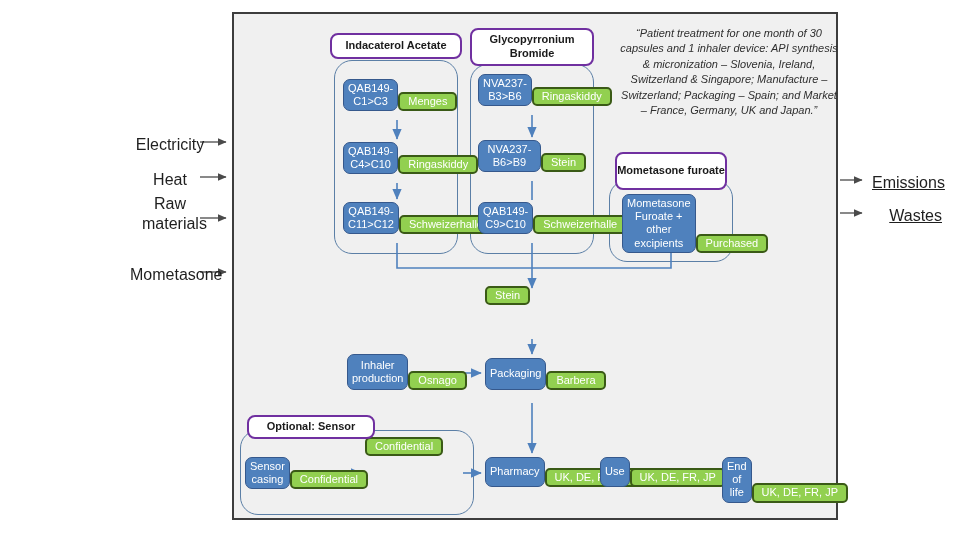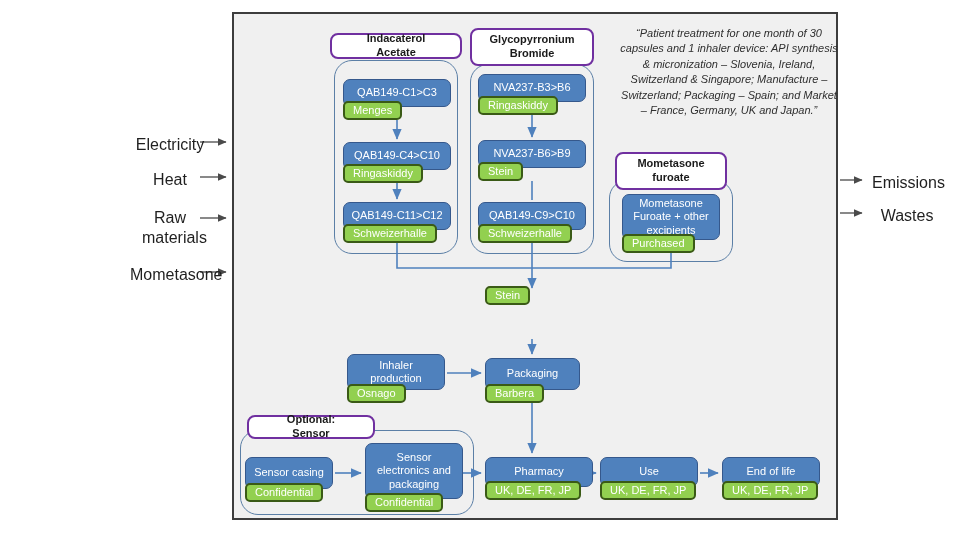--- a/index.html
+++ b/index.html
@@ -15,45 +15,45 @@
 
   
   .group-box {
     position:absolute; border:1.5px solid #5b7fa6; border-radius:18px; background:transparent;
   }
   
   .group-header {
     position:absolute; background:#ffffff; border:2px solid #7030a0; border-radius:8px;
     color:#1a1a1a; font-weight:bold; font-size:11px; line-height:1.25;
     display:flex; align-items:center; justify-content:center; text-align:center;
-    padding:2px 20px; z-index:5;
+    padding:2px 0; z-index:5;
   }
 
   
-  .step { position:absolute; display:flex; flex-direction:column; align-items:flex-start; z-index:4; }
+  .step { position:absolute; display:flex; flex-direction:row; align-items:flex-end; z-index:4; }
   .bluebox {
     width:100%; background:#4f81bd; border:1.5px solid #35588c; border-radius:7px;
     color:#ffffff; font-size:11px; line-height:1.2; text-align:center;
     display:flex; align-items:center; justify-content:center; padding:2px 4px;
   }
   .greenlabel {
     margin-top:-6px; background:#92d050; border:2px solid #3a5a16; border-radius:5px;
     color:#ffffff; font-size:11px; line-height:1.2; text-align:center;
     padding:1px 8px; white-space:nowrap; z-index:6;
   }
 
   
   #quote {
     position:absolute; left:384px; top:12px; width:222px;
     font-size:11px; font-style:italic; color:#2f2f2f; text-align:center; line-height:1.4;
   }
 
   
   .side-label { position:absolute; font-size:16px; color:#1f1f1f; text-align:center; line-height:1.25; }
-  .side-label.right { text-align:center; }
+  .side-label.right { text-align:right;text-decoration:underline; }
 </style>
 </head>
 <body>
 
 <div id="page">
 
   <svg width="960" height="540" style="position:absolute;left:0;top:0;pointer-events:none;">
     <defs>
       <marker id="arrD" markerWidth="9" markerHeight="8" refX="6.5" refY="3" orient="auto">
         <path d="M0,0 L7,3 L0,6 z" fill="#4a4a4a"></path>
@@ -64,21 +64,21 @@
       <path d="M200 177 H226" marker-end="url(#arrD)"></path>
       <path d="M200 218 H226" marker-end="url(#arrD)"></path>
       <path d="M200 272 H226" marker-end="url(#arrD)"></path>
       <path d="M840 180 H862" marker-end="url(#arrD)"></path>
       <path d="M840 213 H862" marker-end="url(#arrD)"></path>
     </g>
   </svg>
 
   <div class="side-label" style="left:130px;top:135px;width:80px">Electricity</div>
   <div class="side-label" style="left:130px;top:170px;width:80px">Heat</div>
-  <div class="side-label" style="left:142px;top:208px;width:56px">Raw materials</div>
+  <div class="side-label" style="left:142px;top:194px;width:56px">Raw materials</div>
   <div class="side-label" style="left:130px;top:265px;width:80px">Mometasone</div>
 
   <div class="side-label right" style="left:872px;top:173px;width:70px">Emissions</div>
   <div class="side-label right" style="left:872px;top:206px;width:70px">Wastes</div>
 
   <div id="canvas">
 
     <div class="group-box" style="left:100px;top:46px;width:124px;height:194px"></div>
     <div class="group-box" style="left:236px;top:50px;width:124px;height:190px"></div>
     <div class="group-box" style="left:375px;top:166px;width:124px;height:82px"></div>
@@ -174,18 +174,17 @@
     <div class="step" style="left:488px;top:443px;width:98px">
       <div class="bluebox" style="min-height:30px">End of life</div>
       <div class="greenlabel">UK, DE, FR, JP</div>
     </div>
 
     <div class="step" style="left:11px;top:443px;width:88px">
       <div class="bluebox" style="min-height:32px">Sensor casing</div>
       <div class="greenlabel">Confidential</div>
     </div>
     <div class="step" style="left:131px;top:429px;width:98px">
-      <div class="bluebox" style="min-height:56px">Sensor electronics and packaging</div>
       <div class="greenlabel">Confidential</div>
     </div>
 
   </div>
 </div>
 
 </body></html>

